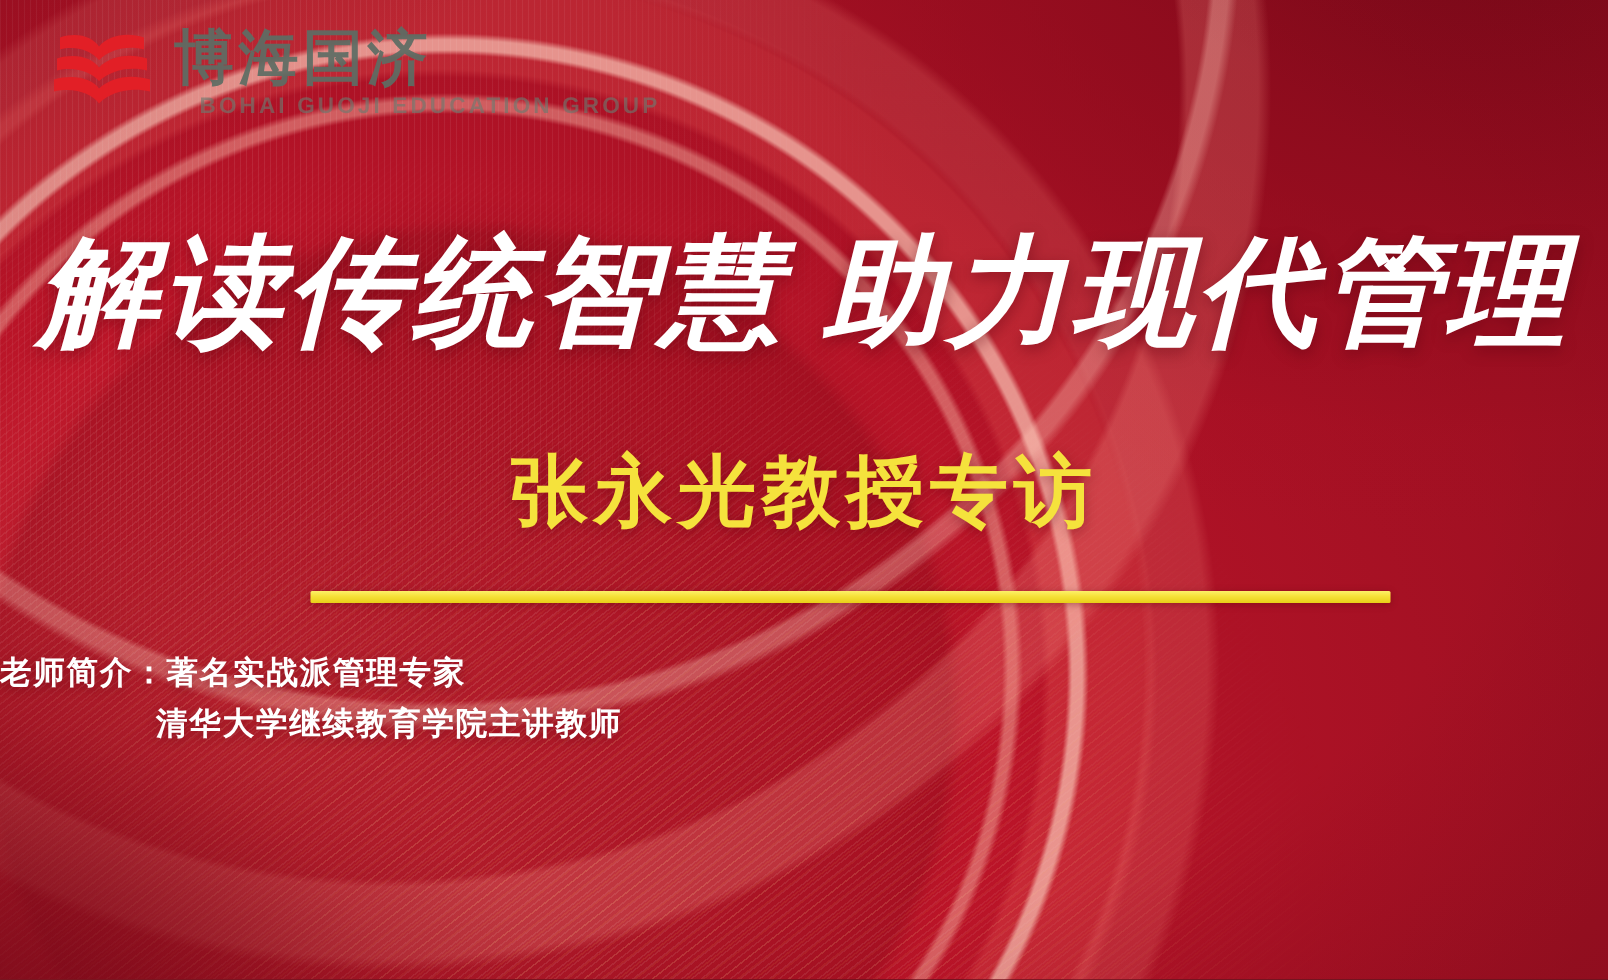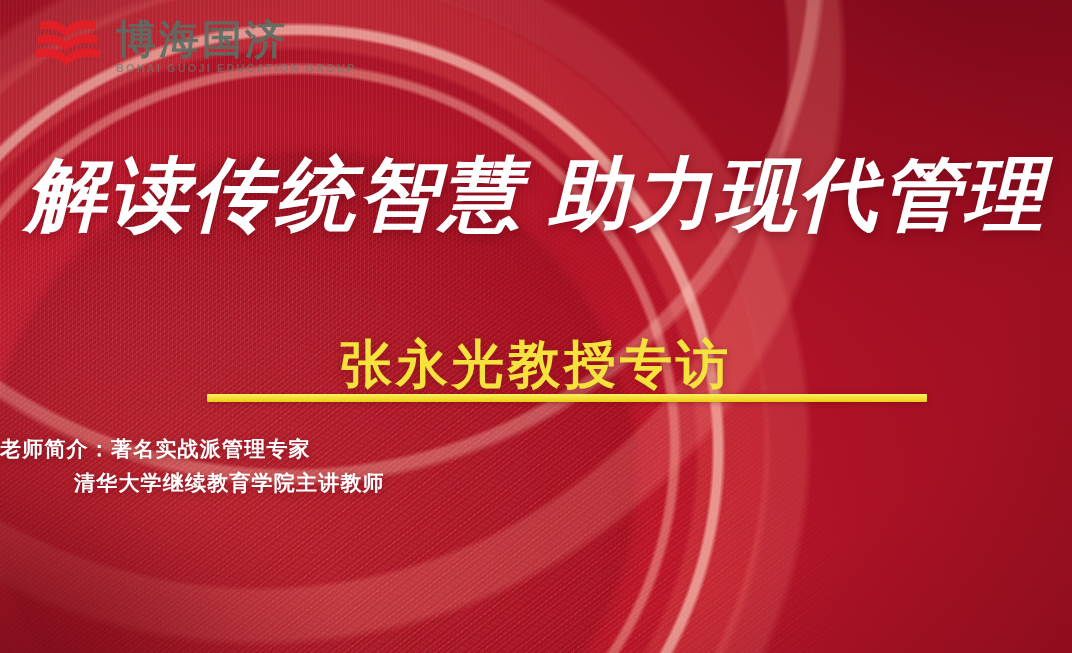--- a/index.html
+++ b/index.html
@@ -174,26 +174,27 @@
   .logo-cn {
     font-size: 40px;
     font-weight: 700;
     letter-spacing: 3px;
     line-height: 1.05;
     color: #5d6d64;
     opacity: 0.92;
     white-space: nowrap;
   }
   .logo-en {
-    font-size: 11px;
+    font-size: 15px;
     font-weight: 700;
     letter-spacing: 2.1px;
     color: #6b7a70;
     opacity: 0.62;
     white-space: nowrap;
+    margin-left: 17px;
   }
 
   
   .content {
     position: absolute;
     inset: 0;
     z-index: 5;
   }
 
   .title {
@@ -218,21 +219,20 @@
     left: 0;
     right: 0;
     text-align: center;
     color: #f5e23c;
     font-size: 52px;
     font-weight: 700;
     letter-spacing: 4px;
     line-height: 1.1;
     white-space: nowrap;
     text-shadow: 0 2px 8px rgba(90,4,16,0.40);
-    margin-top: 36px;
   }
 
   .divider {
     position: absolute;
     top: 394px;
     left: 207px;
     width: 720px;
     height: 8px;
     background: linear-gradient(180deg, #fdf06a 0%, #f6e23a 42%, #e8cf18 100%);
     border-radius: 1px;
@@ -249,21 +249,21 @@
     font-size: 21px;
     font-weight: 700;
     line-height: 1.62;
     letter-spacing: 1.2px;
     text-shadow: 0 2px 7px rgba(90,4,16,0.42);
   }
   .bio-line {
     white-space: nowrap;
   }
   .bio-line-1 { padding-right: 116px; }
-  .bio-line-2 { padding-left: 74px; }
+  .bio-line-2 { padding-left: 104px; }
 </style>
 </head>
 <body>
 
 <div id="poster">
 
   <div class="bg-layer bg-base"></div>
   <div class="bg-layer bg-topright"></div>
 
   <div class="arcs">

